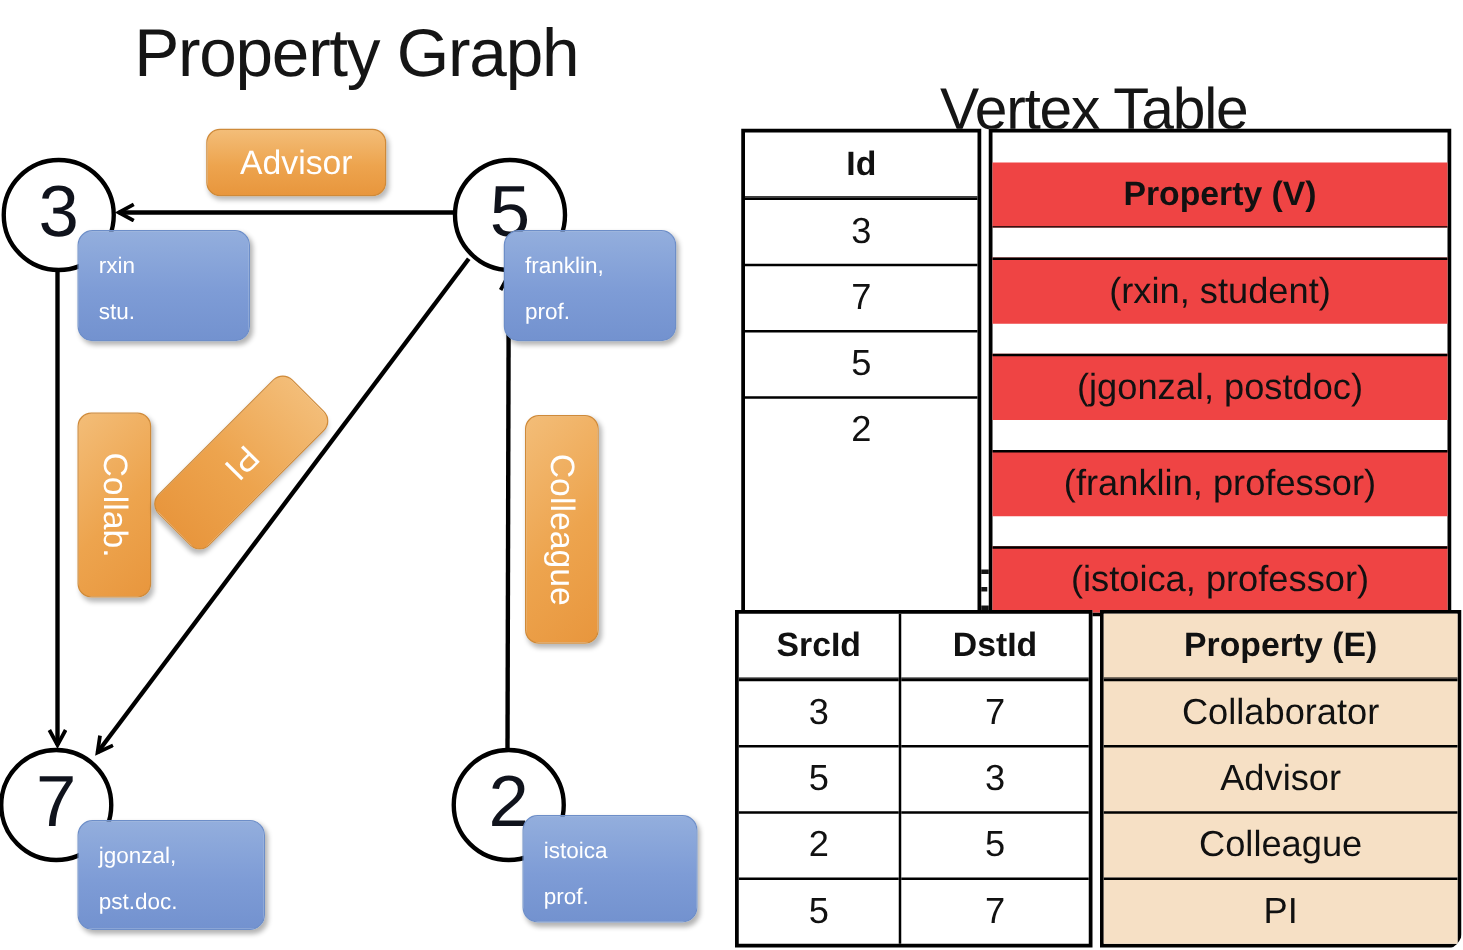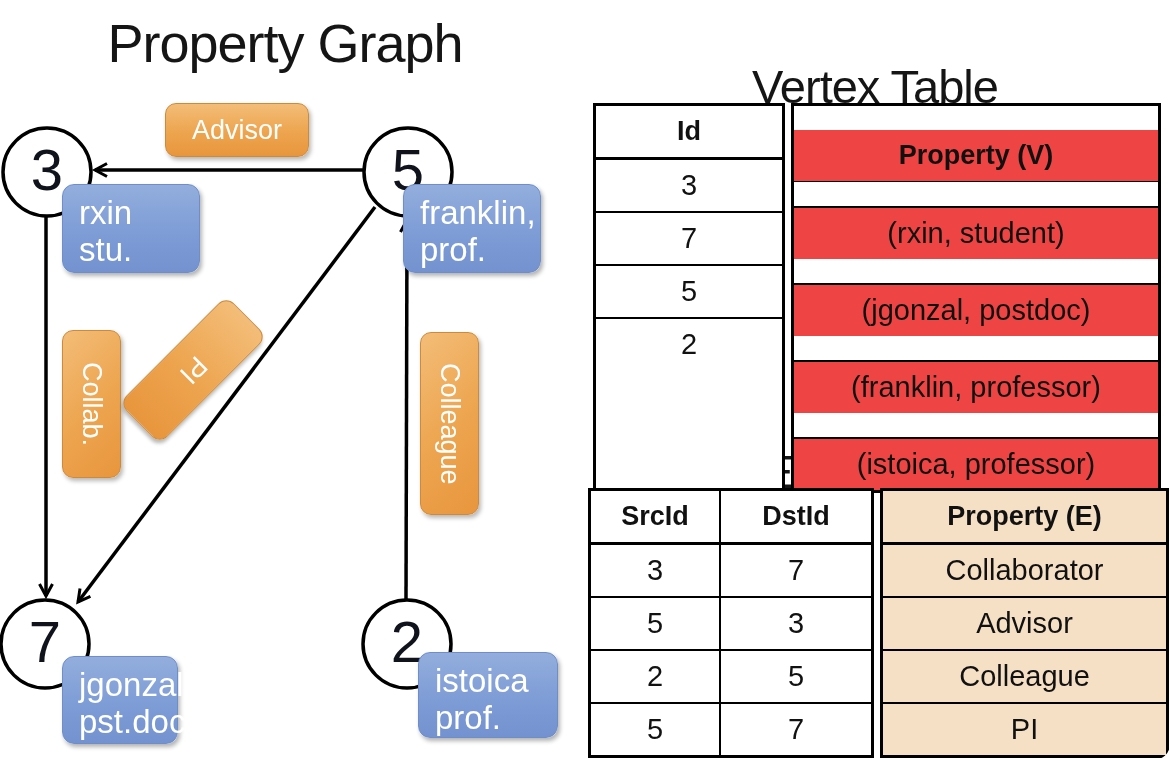--- a/index.html
+++ b/index.html
@@ -36,26 +36,26 @@
   .lbl-advisor{left:165px;top:103px;width:142px;height:52px;}
   .lbl-collab{left:62px;top:330px;width:57px;height:146px;}
   .lbl-pi{left:164px;top:294px;width:56px;height:150px;transform:rotate(45deg);
           writing-mode:vertical-rl;text-orientation:mixed;}
   .lbl-colleague{left:420px;top:332px;width:57px;height:181px;}
   
   .vbox{
     position:absolute;border-radius:12px;color:#fff;
     background:linear-gradient(180deg,#93aedd 0%,#7e9cd6 55%,#7392cf 100%);
     border:1px solid #6d8ec8;box-shadow:2px 3px 4px rgba(0,0,0,0.30);
-    font-size:33px;line-height:37px;padding:9px 15px 0 16px;box-sizing:border-box;
+    font-size:18px;line-height:37px;padding:9px 15px 0 16px;box-sizing:border-box;
   }
   .vbox div{white-space:nowrap;}
   .box-rxin{left:62px;top:184px;width:138px;height:89px;}
   .box-franklin{left:403px;top:184px;width:138px;height:89px;}
-  .box-jgonzal{left:62px;top:656px;width:116px;height:88px;}
+  .box-jgonzal{left:62px;top:656px;width:150px;height:88px;}
   .box-istoica{left:418px;top:652px;width:140px;height:86px;}
   
   .tgroup{position:absolute;display:flex;justify-content:center;}
   .col{border:3px solid #000;background:#fff;}
   .cell{
     height:51px;line-height:51px;text-align:center;font-size:29px;font-weight:300;
     white-space:nowrap;
   }
   .cell + .cell{border-top:2px solid #000;}
   .cell.hdr{font-weight:700;font-size:27px;border-bottom:1px solid #000;}

